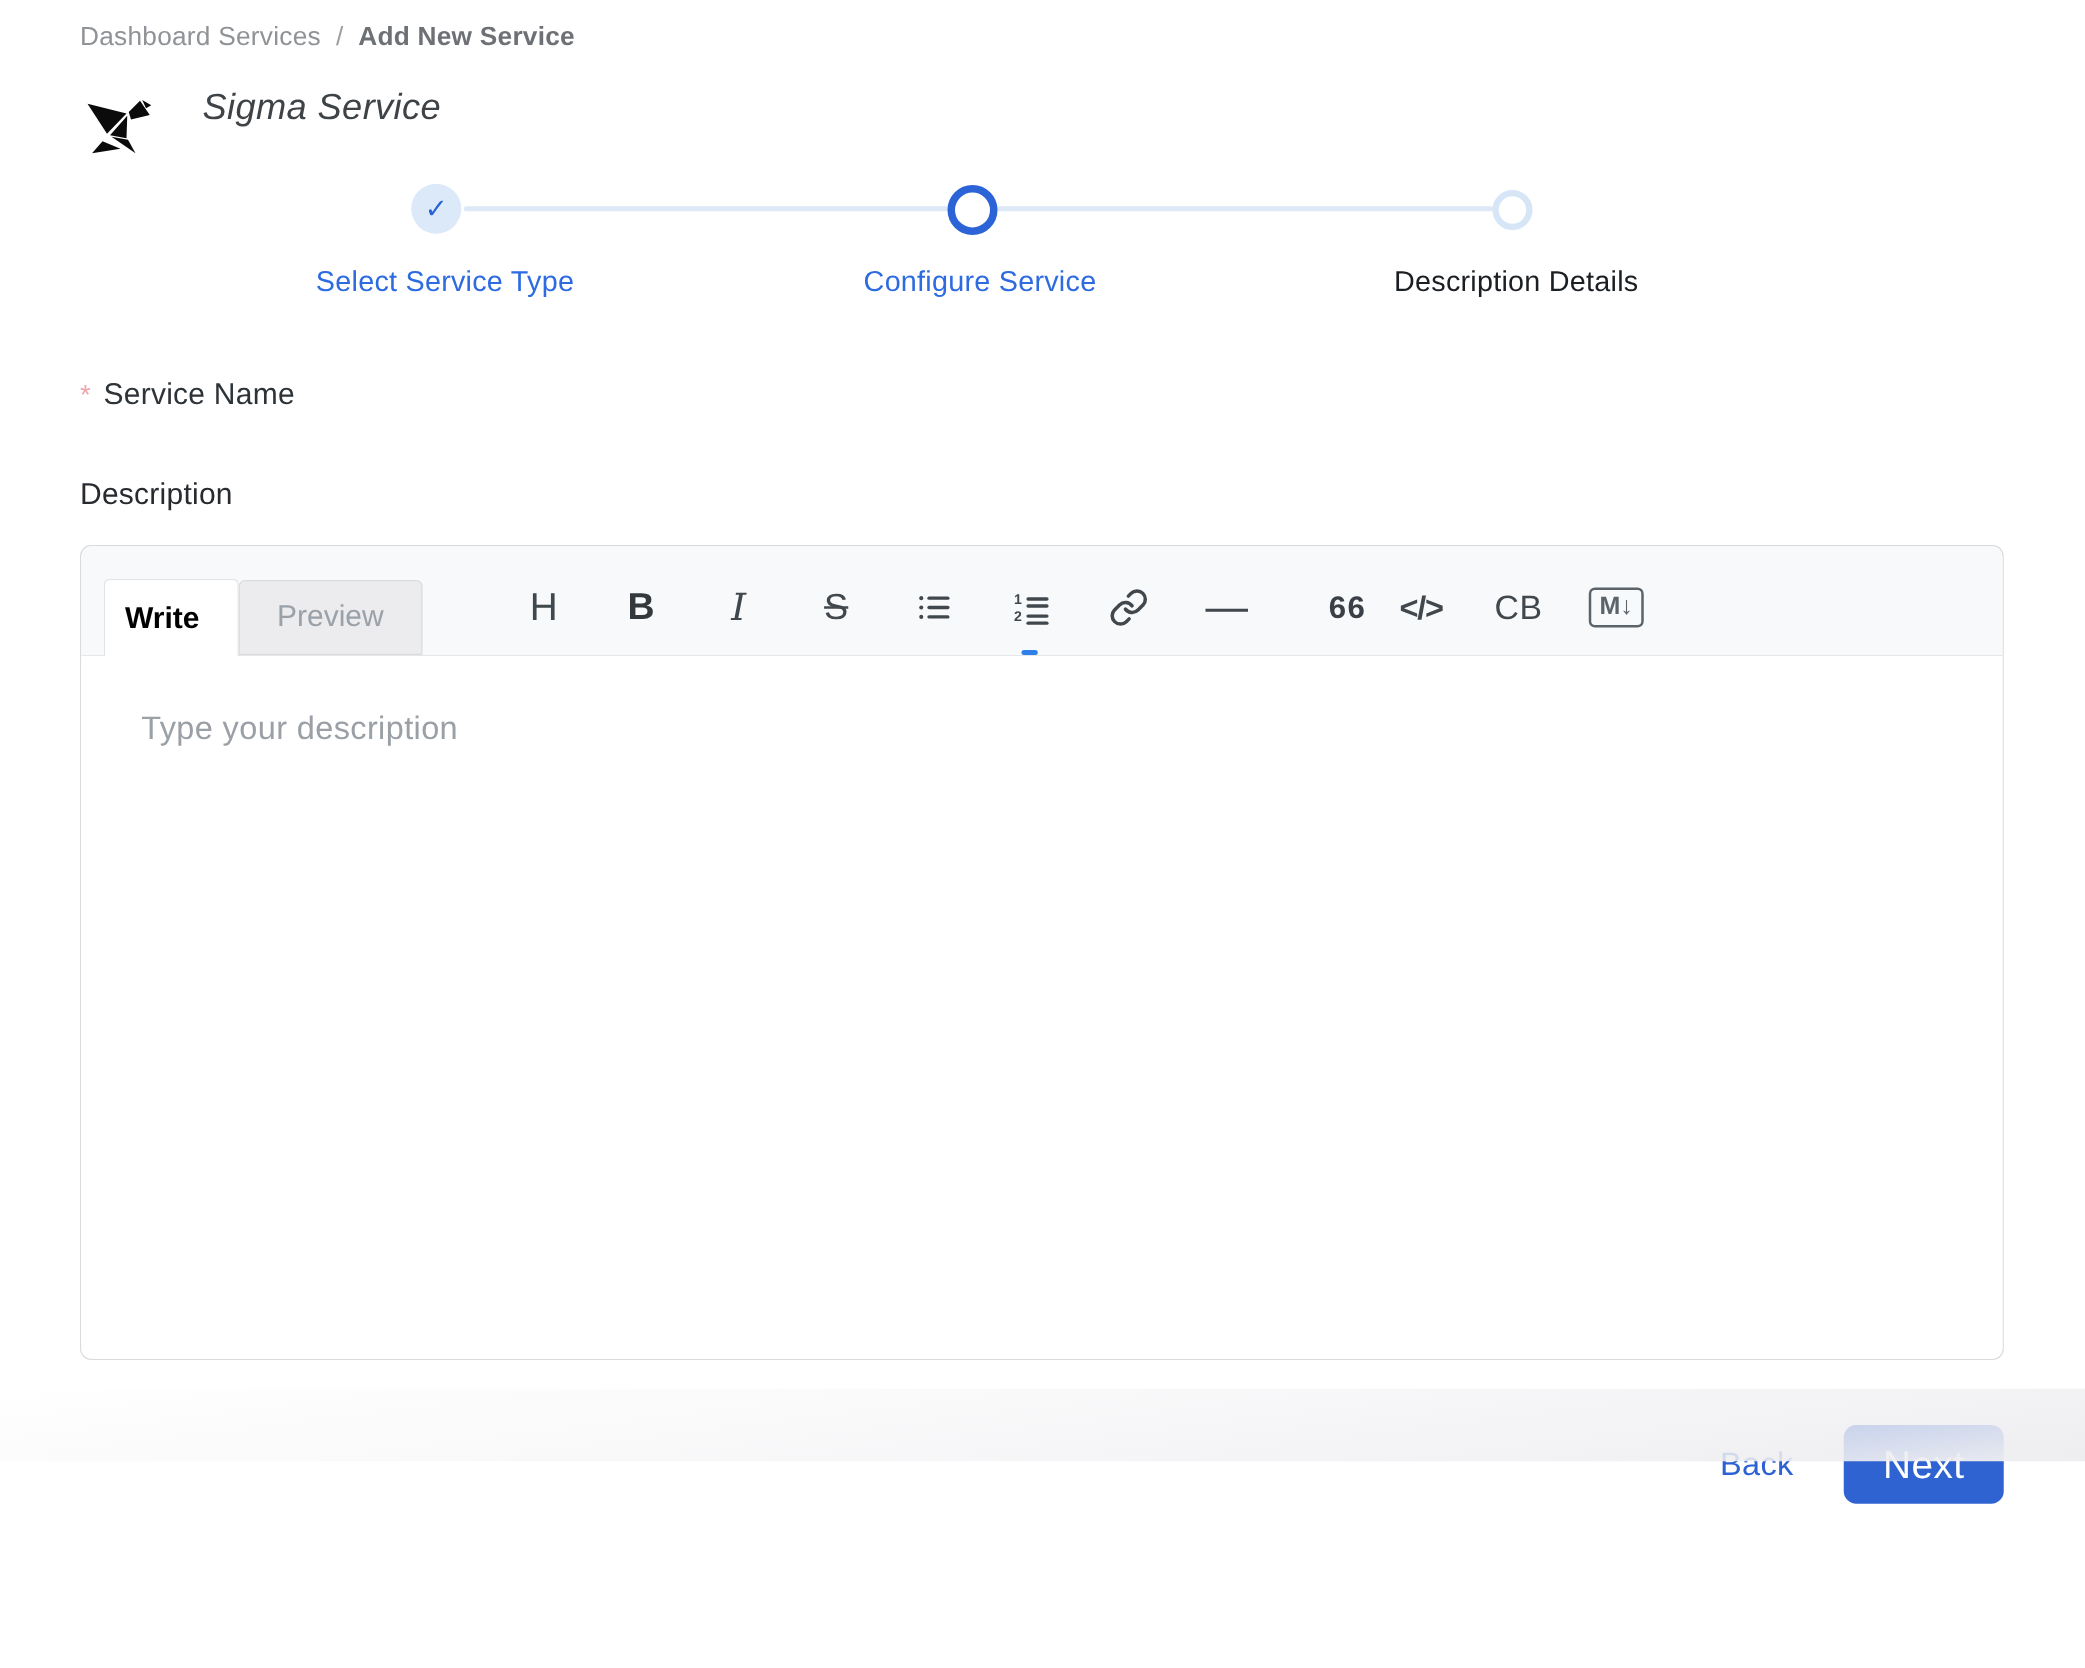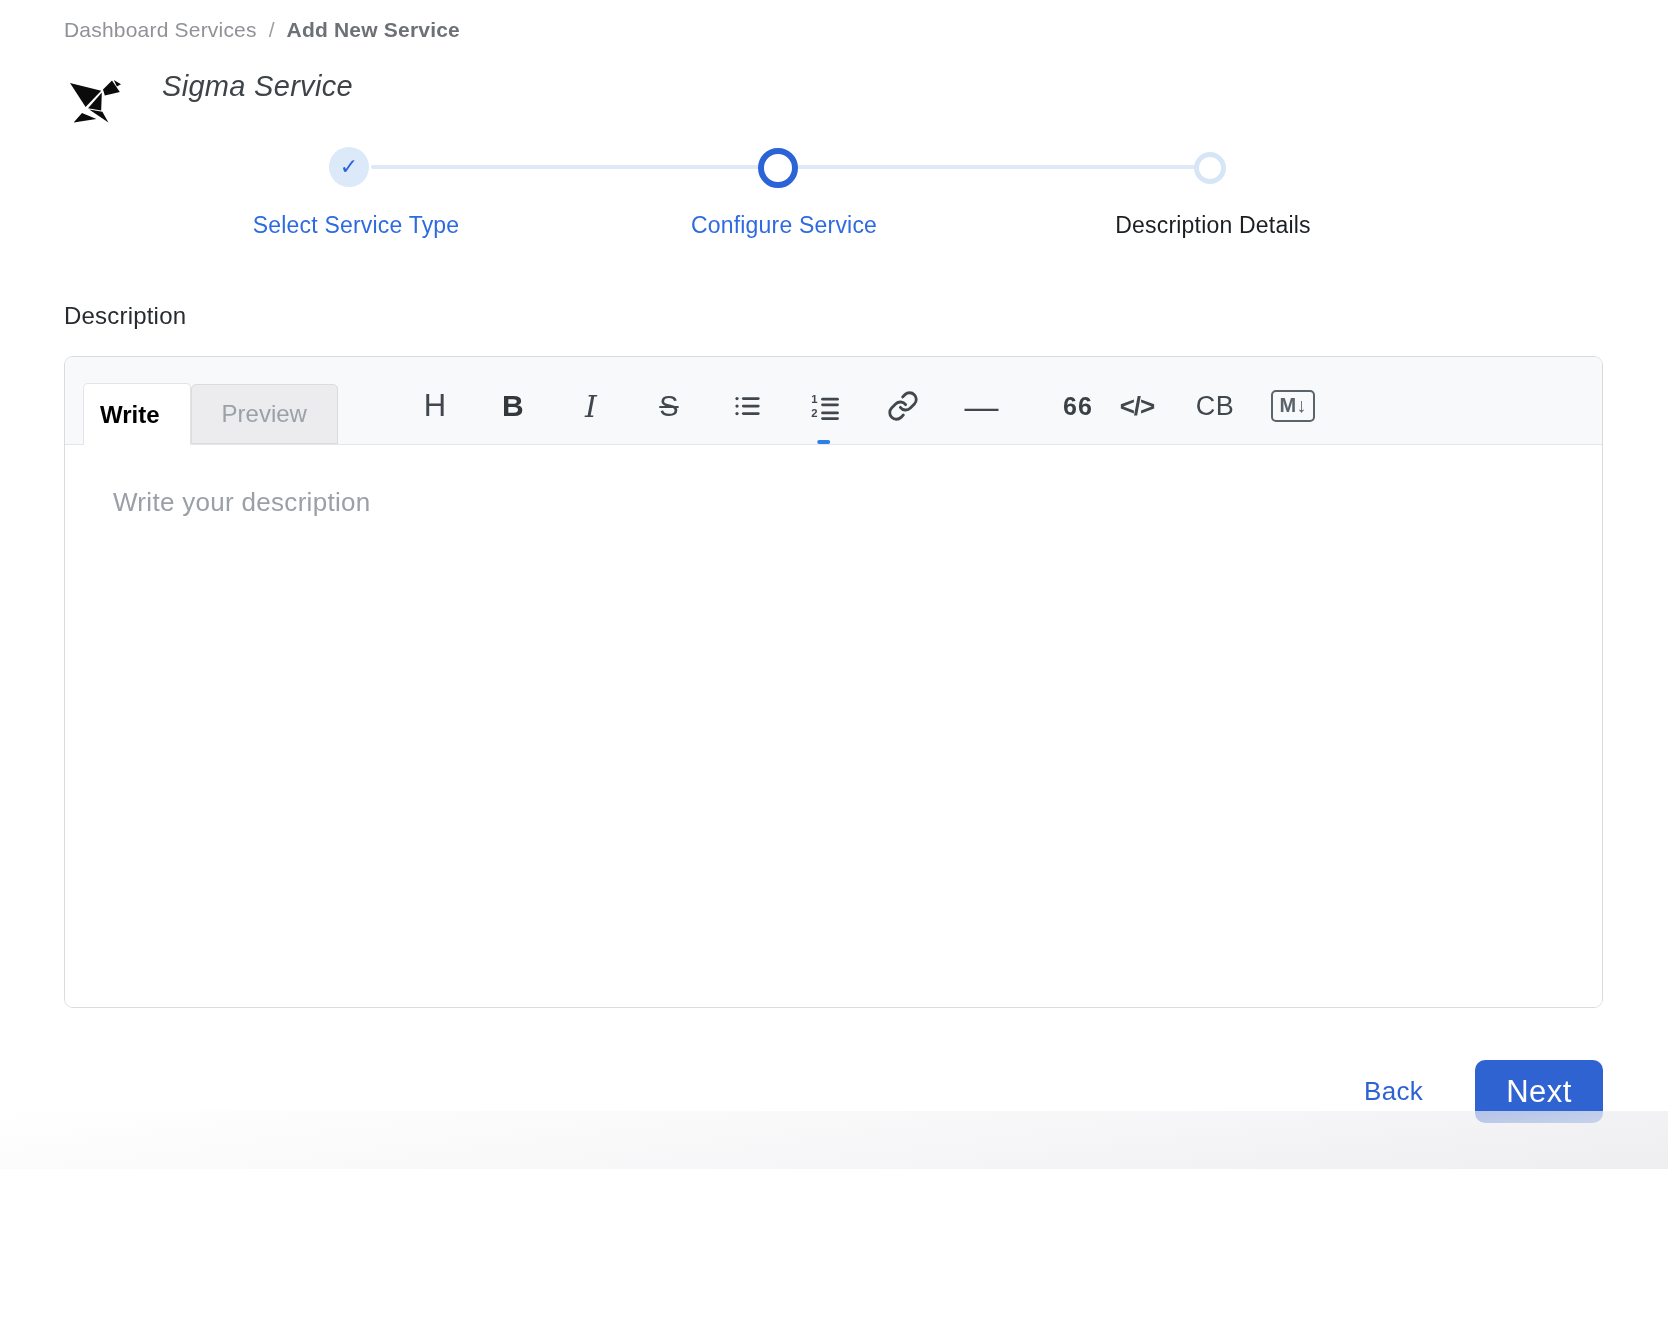--- a/index.html
+++ b/index.html
@@ -74,21 +74,21 @@
   .g-cb { font-size: 27px; font-weight: 500; letter-spacing: .5px; }
   .g-md { font-size: 20px; font-weight: 800; border: 2px solid #5b636b; color: #5b636b;
     border-radius: 5px; padding: 2px 7px 3px 7px; letter-spacing: 0; }
   .tool-ind { position: absolute; left: 50%; transform: translateX(-60%); bottom: -14px;
     width: 13px; height: 4px; border-radius: 2px; background: #2f7fe8; }
   .editor-body { position: relative; flex: 1; border-radius: 0 0 8px 8px; background: #fff; }
   .placeholder { position: absolute; left: 48px; top: 42px; font-size: 26px; color: #9aa0a6;
     letter-spacing: .3px; }
 
   
-  .actions { display: flex; justify-content: flex-end; align-items: center; gap: 52px;
+  .actions { display: flex; justify-content: flex-end; align-items: center; gap: 40px;
     margin-top: 52px; width: 1539px; }
   .back-link { color: #2e62d4; font-size: 26px; letter-spacing: .3px; background: none;
     border: none; cursor: pointer; font-family: inherit; }
   .next-btn { background: #2f63d2; color: #ffffff; border: none; border-radius: 10px;
     width: 128px; height: 63px; font-size: 31px; letter-spacing: .4px; cursor: pointer;
     font-family: inherit; }
 
   .bottom-fade { position: absolute; left: 0; right: 0; bottom: 0; height: 58px;
     background: linear-gradient(173deg, rgba(243,243,245,0) 0%, rgba(240,240,243,.55) 55%, #eeeef1 100%);
     pointer-events: none; }
@@ -126,20 +126,23 @@
       <span>✓</span>
     </div>
     <div class="circle circle-active"></div>
     <div class="circle circle-next"></div>
 
     <span class="step-label s1">Select Service Type</span>
     <span class="step-label s2">Configure Service</span>
     <span class="step-label s3">Description Details</span>
   </div>
 
+  <div class="field-label-row">
+    <span class="req-star">*</span><span>Service Name</span>
+  </div>
 
   <div class="desc-label">Description</div>
 
   <div class="editor">
     <div class="editor-header">
       <div class="tabs">
         <div class="tab active">Write</div>
         <div class="tab inactive">Preview</div>
       </div>
 
@@ -195,21 +198,21 @@
         <button class="tool-btn">
           <span class="g-cb">CB</span>
         </button>
         <button class="tool-btn">
           <span class="g-md">M↓</span>
         </button>
       </div>
     </div>
 
     <div class="editor-body">
-      <span class="placeholder">Write your description</span>
+      <span class="placeholder">Type your description</span>
     </div>
   </div>
 
   <div class="actions">
     <button class="back-link">Back</button>
     <button class="next-btn">Next</button>
   </div>
 
   <div class="bottom-fade"></div>
 </div>

